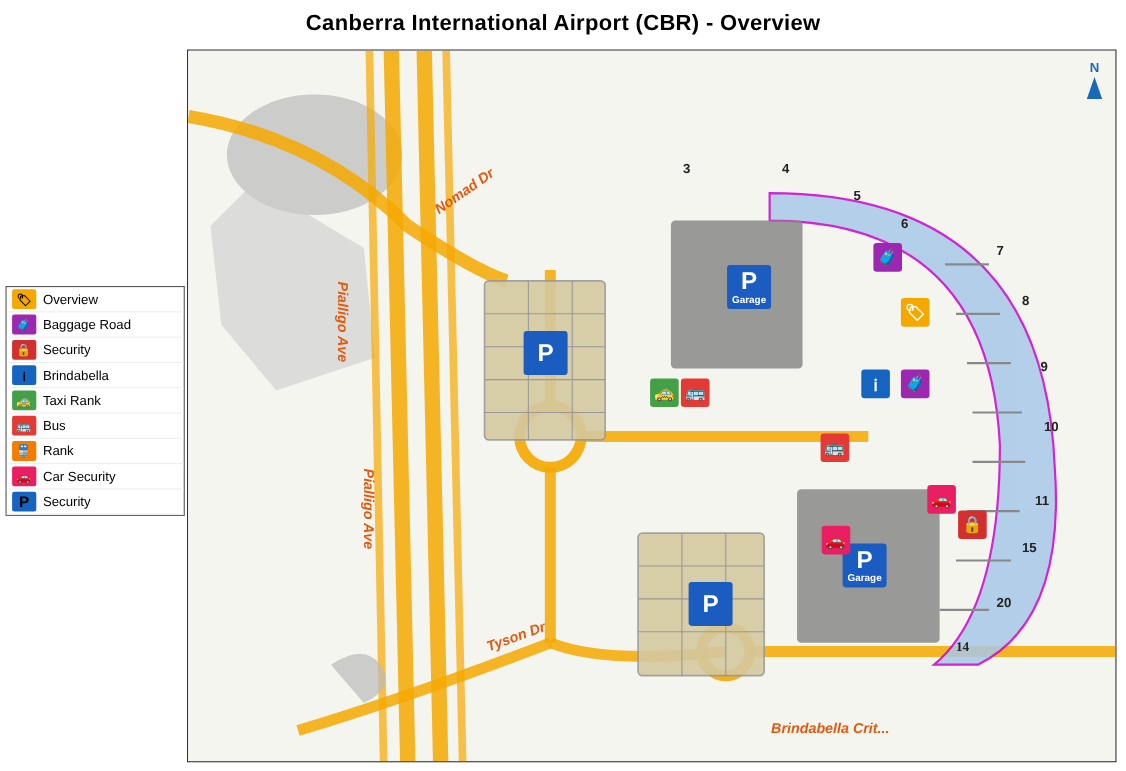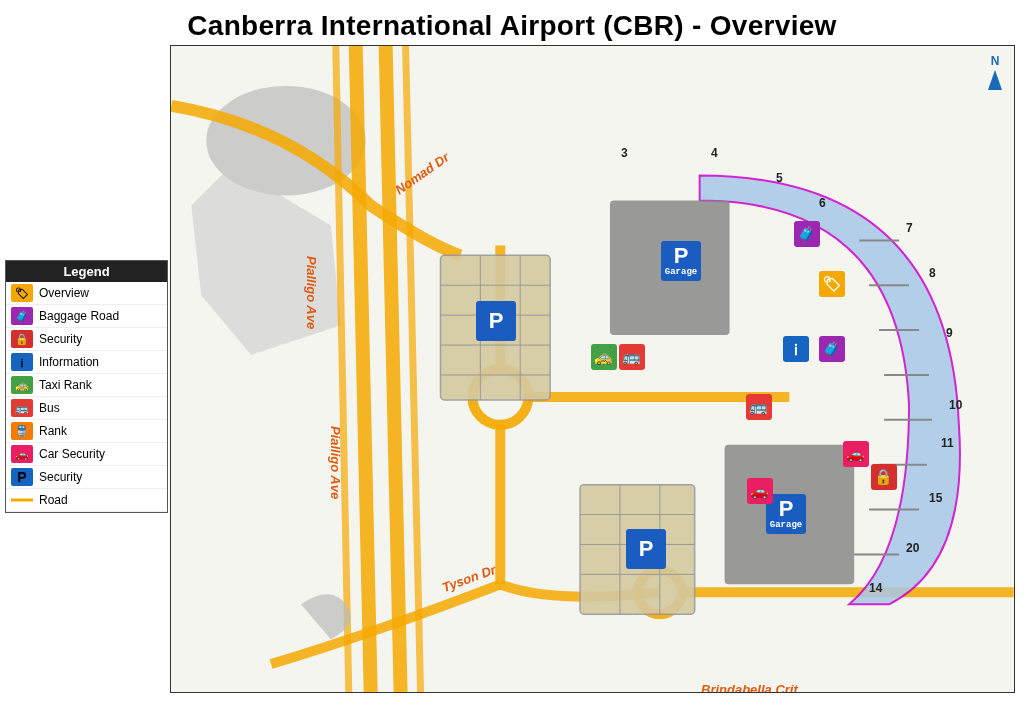--- a/index.html
+++ b/index.html
@@ -6,21 +6,21 @@
     body {
       width: 1024px;
       height: 701px;
       background: #fff;
       font-family: Arial, sans-serif;
       overflow: hidden;
       position: relative;
     }
     #page-title {
       text-align: center;
-      font-size: 28px;
+      font-size: 20px;
       font-weight: bold;
       padding: 10px 0 6px 0;
       letter-spacing: 0.3px;
     }
     #map-container {
       position: absolute;
       left: 170px;
       top: 45px;
       width: 845px;
       height: 648px;
@@ -129,49 +129,47 @@
       justify-content: center;
       color: #fff;
       font-weight: bold;
     }
     .parking-sign .p-letter {
       font-size: 22px;
       line-height: 1;
     }
     .parking-sign .p-sub {
       font-size: 9px;
-      font-family: Liberation Mono, monospace;
     }
   </style>
 </head>
 <body>
 
 <div id="page-title">Canberra International Airport (CBR) - Overview</div>
 
 <div id="legend">
-  <div id="legend-title">Legend</div>
 
   <div class="legend-item">
     <span class="legend-icon" style="background:#f5a800;">🏷</span>
     <span>Overview</span>
   </div>
 
   <div class="legend-item">
     <span class="legend-icon" style="background:#9c27b0;">🧳</span>
     <span>Baggage Road</span>
   </div>
 
   <div class="legend-item">
     <span class="legend-icon" style="background:#d32f2f;">🔒</span>
     <span>Security</span>
   </div>
 
   <div class="legend-item">
     <span class="legend-icon" style="background:#1565c0;">ℹ</span>
-    <span>Information</span>
+    <span>Brindabella</span>
   </div>
 
   <div class="legend-item">
     <span class="legend-icon" style="background:#43a047;">🚕</span>
     <span>Taxi Rank</span>
   </div>
 
   <div class="legend-item">
     <span class="legend-icon" style="background:#e53935;">🚌</span>
     <span>Bus</span>
@@ -185,28 +183,20 @@
   <div class="legend-item">
     <span class="legend-icon" style="background:#e91e63;">🚗</span>
     <span>Car Security</span>
   </div>
 
   <div class="legend-item">
     <span class="legend-icon" style="background:#1565c0; font-weight:bold; font-size:14px;">P</span>
     <span>Security</span>
   </div>
 
-  <div class="legend-item">
-    <span class="legend-icon" style="background:transparent;">
-      <svg width="22" height="8">
-          <line x1="0" y1="4" x2="22" y2="4" stroke="#f5a800" stroke-width="3"></line>
-        </svg>
-    </span>
-    <span>Road</span>
-  </div>
 </div>
 
 <div id="map-container">
 
   <svg class="map-svg" viewBox="0 0 845 648" xmlns="http://www.w3.org/2000/svg">
 
     <rect width="845" height="648" fill="#f5f5f0"></rect>
 
     <ellipse cx="115" cy="95" rx="80" ry="55" fill="#bbb" opacity="0.7"></ellipse>
 
@@ -287,34 +277,34 @@
     <span class="p-sub">Garage</span>
   </div>
   <div class="parking-sign" style="left:455px;top:483px;">
     <span class="p-letter">P</span>
   </div>
 
   <div class="road-label" style="left:220px;top:120px;transform:rotate(-35deg);">Nomad Dr</div>
   <div class="road-label" style="left:148px;top:210px;transform:rotate(90deg);transform-origin:left top;">Pialligo Ave</div>
   <div class="road-label" style="left:172px;top:380px;transform:rotate(90deg);transform-origin:left top;">Pialligo Ave</div>
   <div class="road-label" style="left:270px;top:525px;transform:rotate(-20deg);">Tyson Dr</div>
-  <div class="road-label" style="left:530px;top:636px;">Brindabella Crit...</div>
+  <div class="road-label" style="left:530px;top:608px;">Brindabella Crit...</div>
 
   <div class="gate-num" style="left:450px;top:100px;">3</div>
   <div class="gate-num" style="left:540px;top:100px;">4</div>
   <div class="gate-num" style="left:605px;top:125px;">5</div>
   <div class="gate-num" style="left:648px;top:150px;">6</div>
   <div class="gate-num" style="left:735px;top:175px;">7</div>
   <div class="gate-num" style="left:758px;top:220px;">8</div>
   <div class="gate-num" style="left:775px;top:280px;">9</div>
-  <div class="gate-num" style="left:778px;top:352px;">10</div>
-  <div class="gate-num" style="left:770px;top:390px;">11</div>
+  <div class="gate-num" style="left:778px;top:335px;">10</div>
+  <div class="gate-num" style="left:770px;top:402px;">11</div>
   <div class="gate-num" style="left:758px;top:445px;">15</div>
   <div class="gate-num" style="left:735px;top:495px;">20</div>
-  <div class="gate-num" style="left:698px;top:535px;">14</div>
+  <div class="gate-num" style="left:698px;top:535px;font-family:Liberation Serif, serif;">14</div>
 
   <div class="map-icon" style="left:623px;top:175px;background:#9c27b0;">🧳</div>
 
   <div class="map-icon" style="left:648px;top:225px;background:#f5a800;">🏷</div>
 
   <div class="map-icon" style="left:612px;top:290px;background:#1565c0;">ℹ</div>
 
   <div class="map-icon" style="left:648px;top:290px;background:#9c27b0;">🧳</div>
 
   <div class="map-icon" style="left:420px;top:298px;background:#43a047;">🚕</div>

